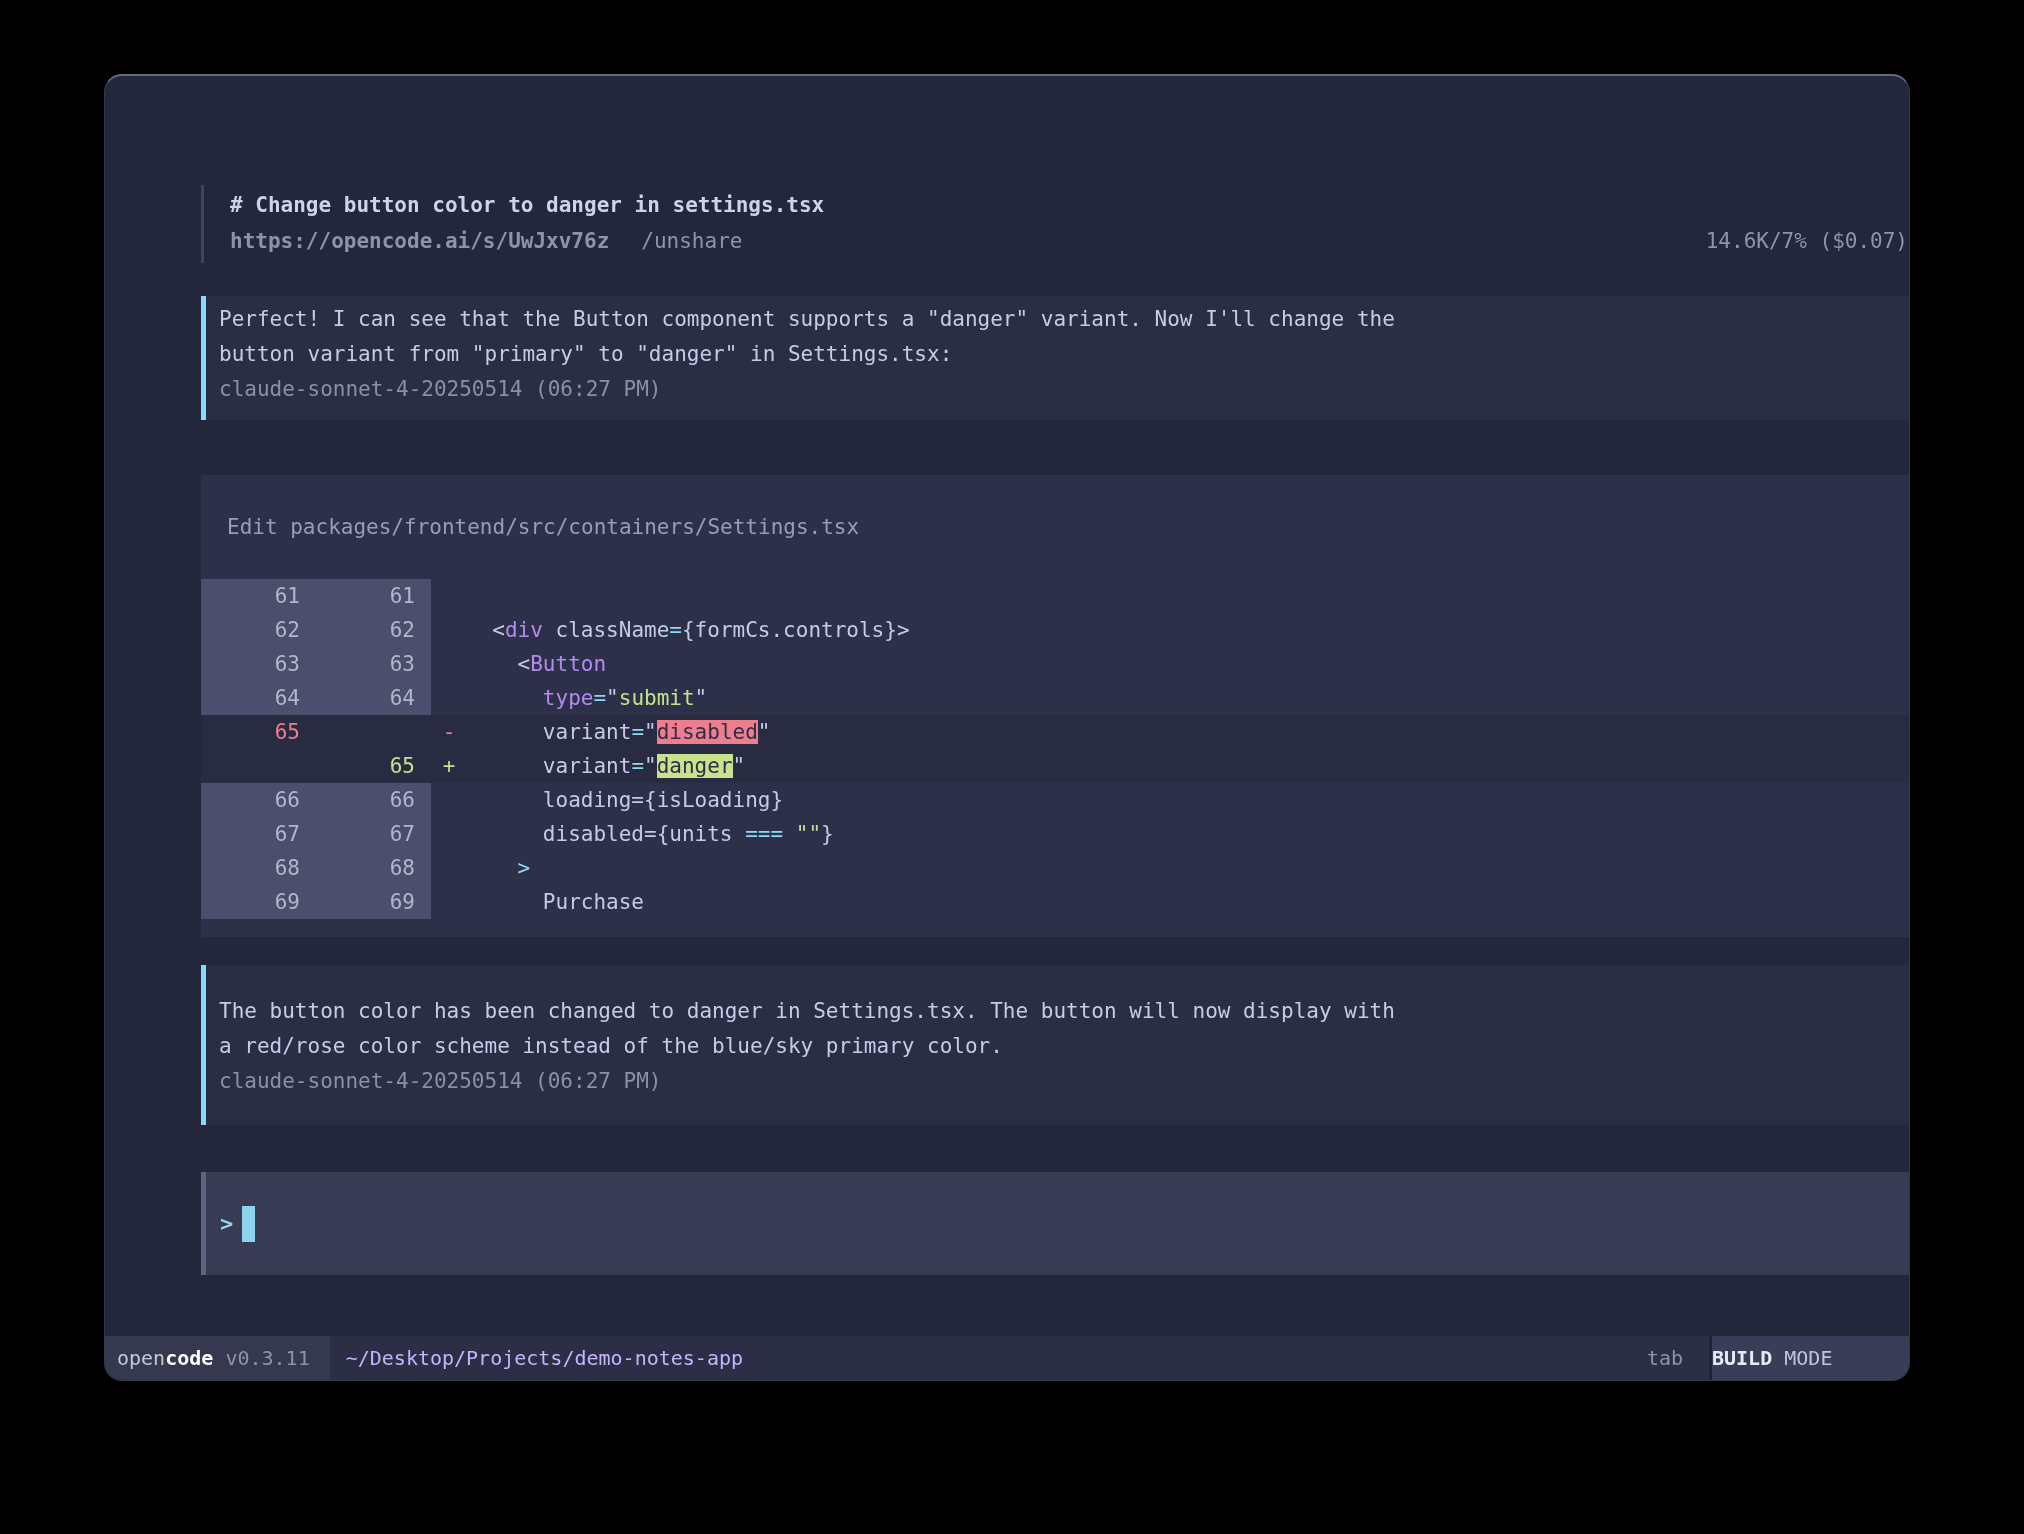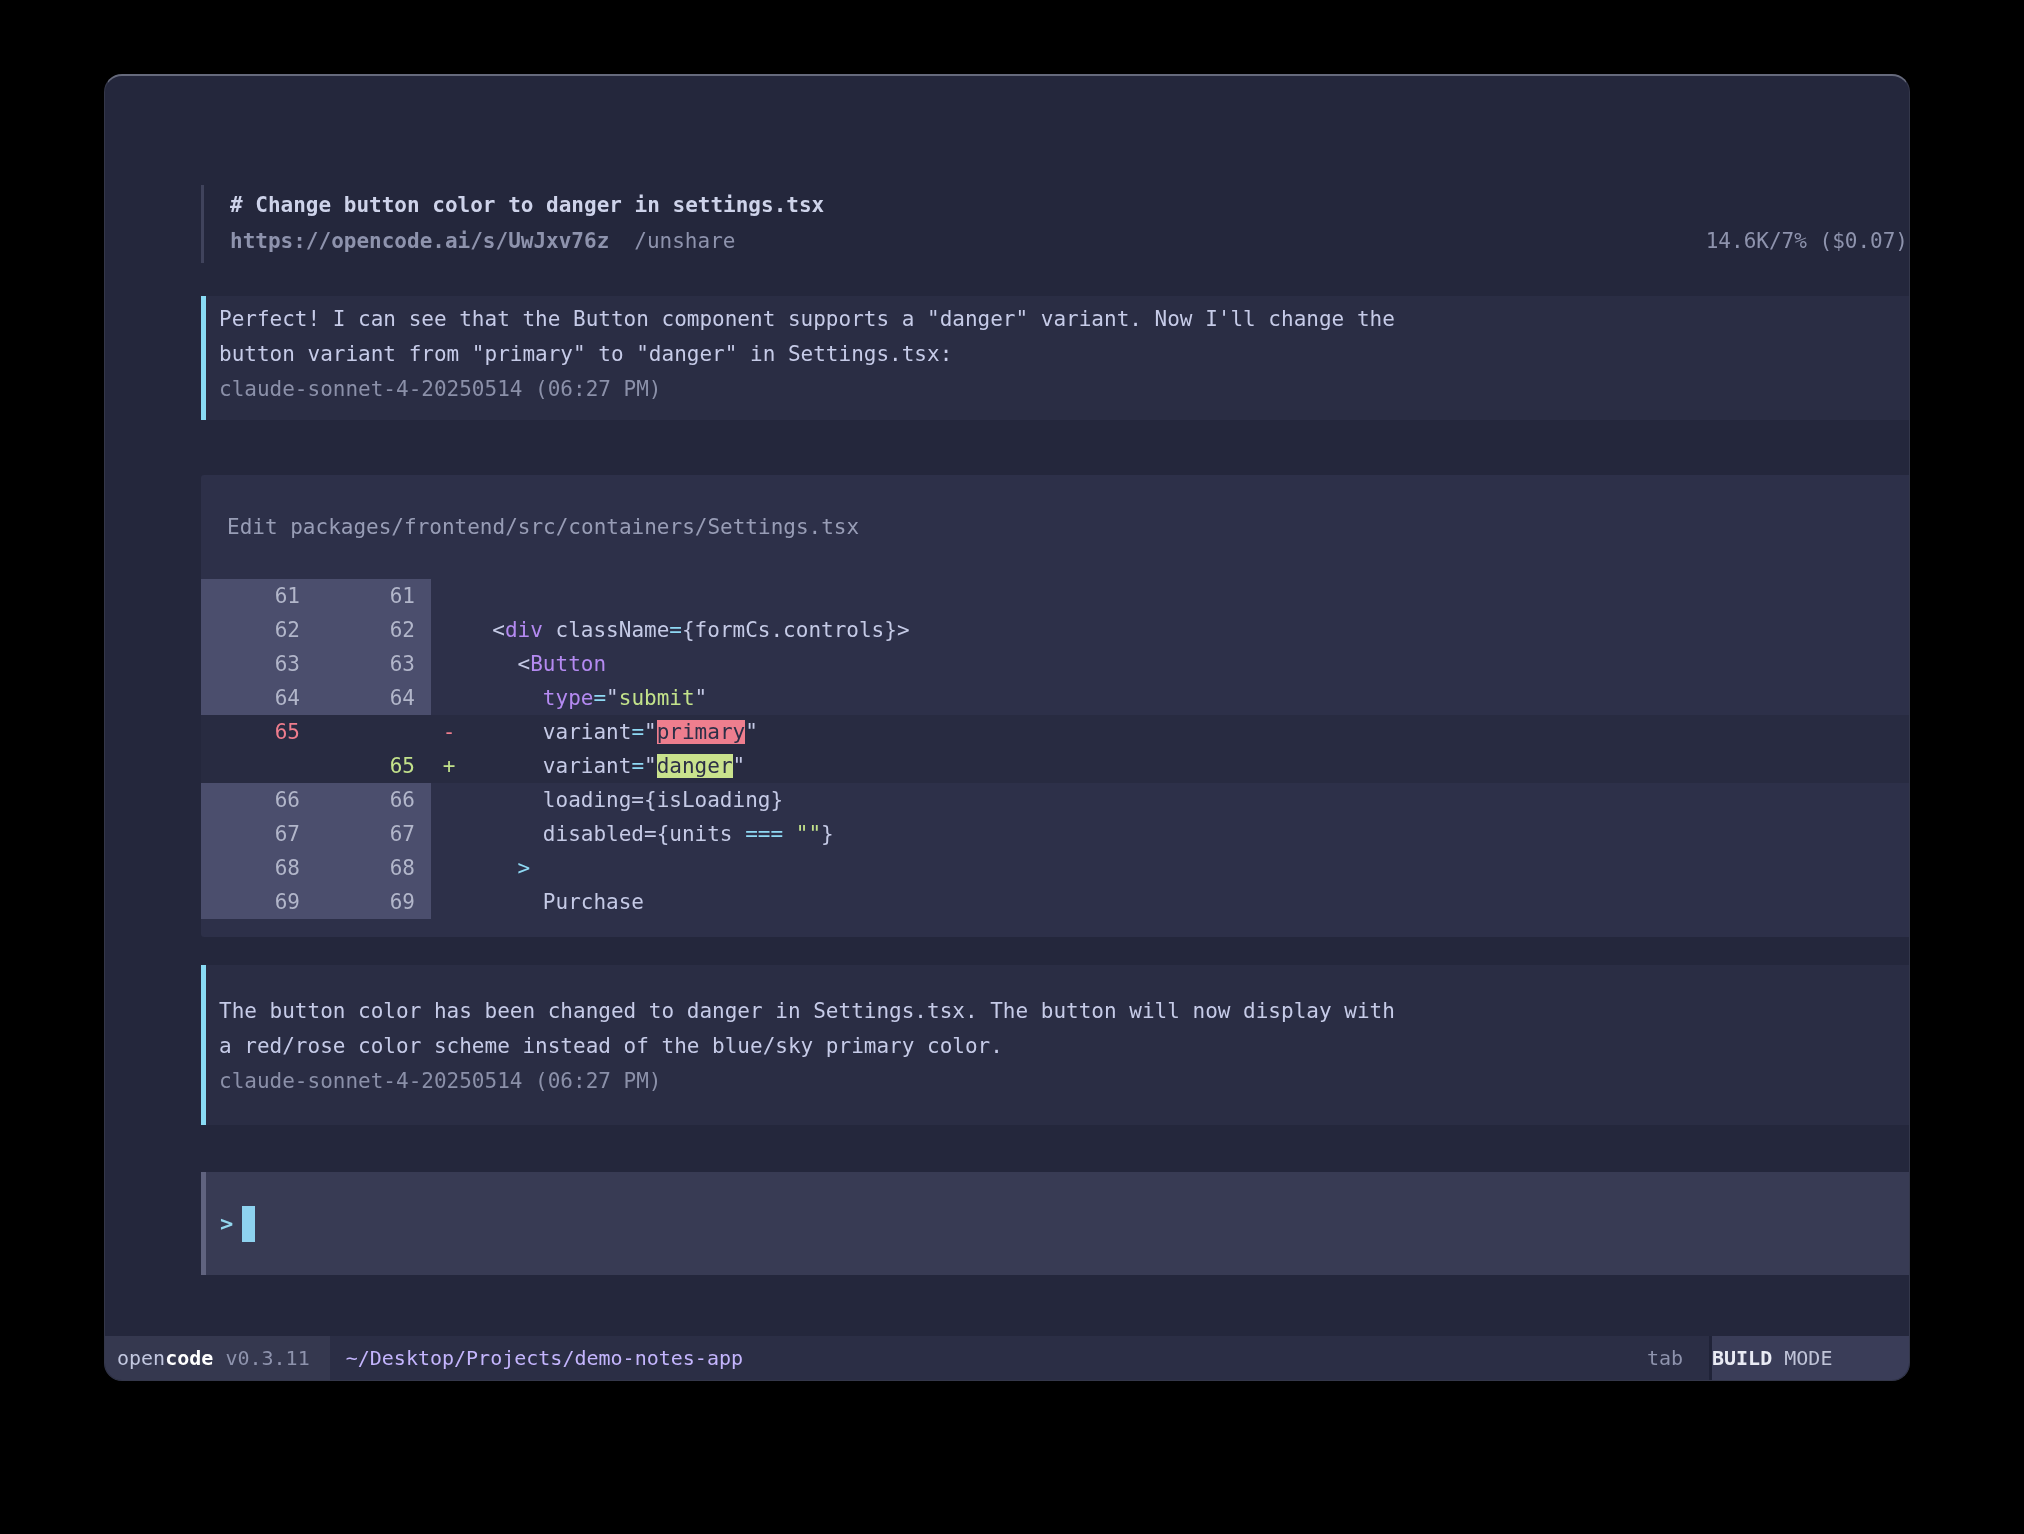--- a/index.html
+++ b/index.html
@@ -23,21 +23,21 @@
 
   
   .block { position:absolute; left:96px; width:1740px; }
 
   
   .header { top:109px; height:78px; border-left:3px solid #40435c; border-right:3px solid #40435c;
             padding:2px 30px 0 26px; font-size:21px; }
   .h-title { color:#ced3ea; font-weight:bold; line-height:36px; white-space:pre; }
   .h-sub { display:flex; line-height:36px; color:#8e93ad; }
   .h-url { white-space:pre;font-weight:bold; }
-  .h-unshare { margin-left:25px; }
+  .h-unshare { margin-left:32px; }
   .h-stats { margin-left:auto; }
 
   
   .msg { background:#2a2d44; border-left:5px solid #89dbf5; padding-left:13px;
          font-size:21px; line-height:35px; color:#c6cbe8; }
   .msg .line { white-space:pre; }
   .msg .meta { color:#8b90a9; }
   .msg1 { top:220px; height:124px; padding-top:6px; }
   .msg2 { top:889px; height:160px; padding-top:29px; }
 
@@ -131,21 +131,21 @@
       <div class="drow ctx">
         <span class="g old">64</span>
           <span class="g new">64</span>
           <span class="sign"></span>
           <span class="code"><span class="tk-lv">      </span><span class="tk-pu">type</span><span class="tk-cy">=</span><span class="tk-lv">"</span><span class="tk-gr">submit</span><span class="tk-lv">"</span></span>
       </div>
       <div class="drow del">
         <span class="g old">65</span>
           <span class="g new"></span>
           <span class="sign">-</span>
-          <span class="code"><span class="tk-lv">      variant</span><span class="tk-cy">=</span><span class="tk-lv">"</span><span class="tk-hl-del">primary</span><span class="tk-lv">"</span></span>
+          <span class="code"><span class="tk-lv">      variant</span><span class="tk-cy">=</span><span class="tk-lv">"</span><span class="tk-hl-del">disabled</span><span class="tk-lv">"</span></span>
       </div>
       <div class="drow add">
         <span class="g old"></span>
           <span class="g new">65</span>
           <span class="sign">+</span>
           <span class="code"><span class="tk-lv">      variant</span><span class="tk-cy">=</span><span class="tk-lv">"</span><span class="tk-hl-add">danger</span><span class="tk-lv">"</span></span>
       </div>
       <div class="drow ctx">
         <span class="g old">66</span>
           <span class="g new">66</span>

